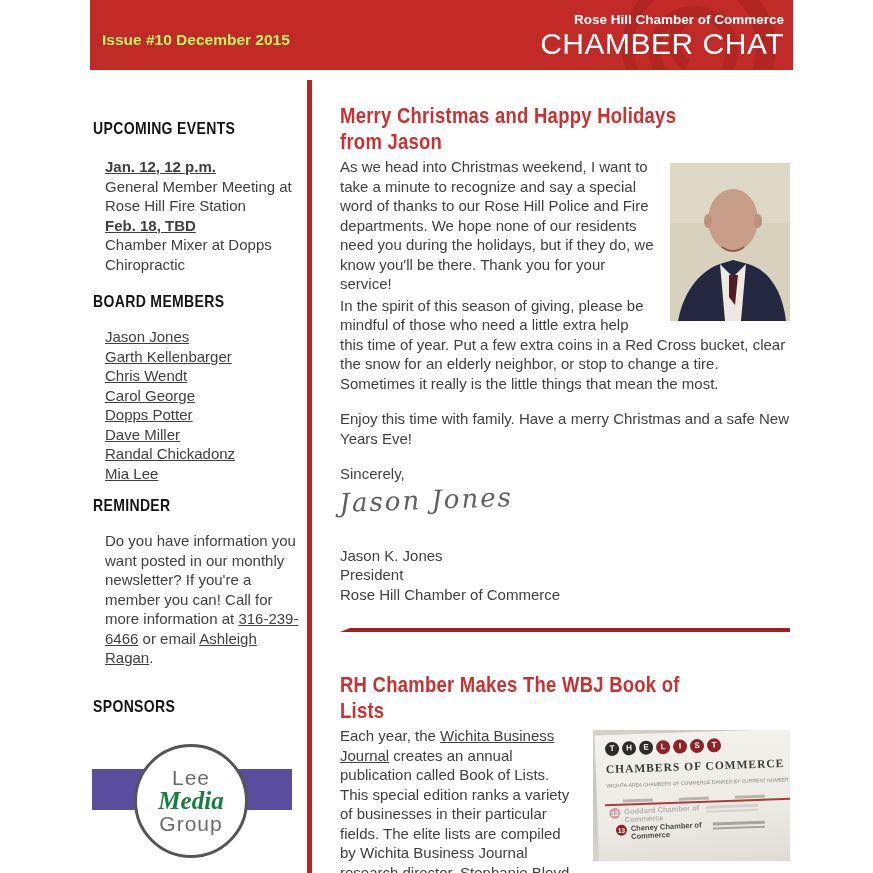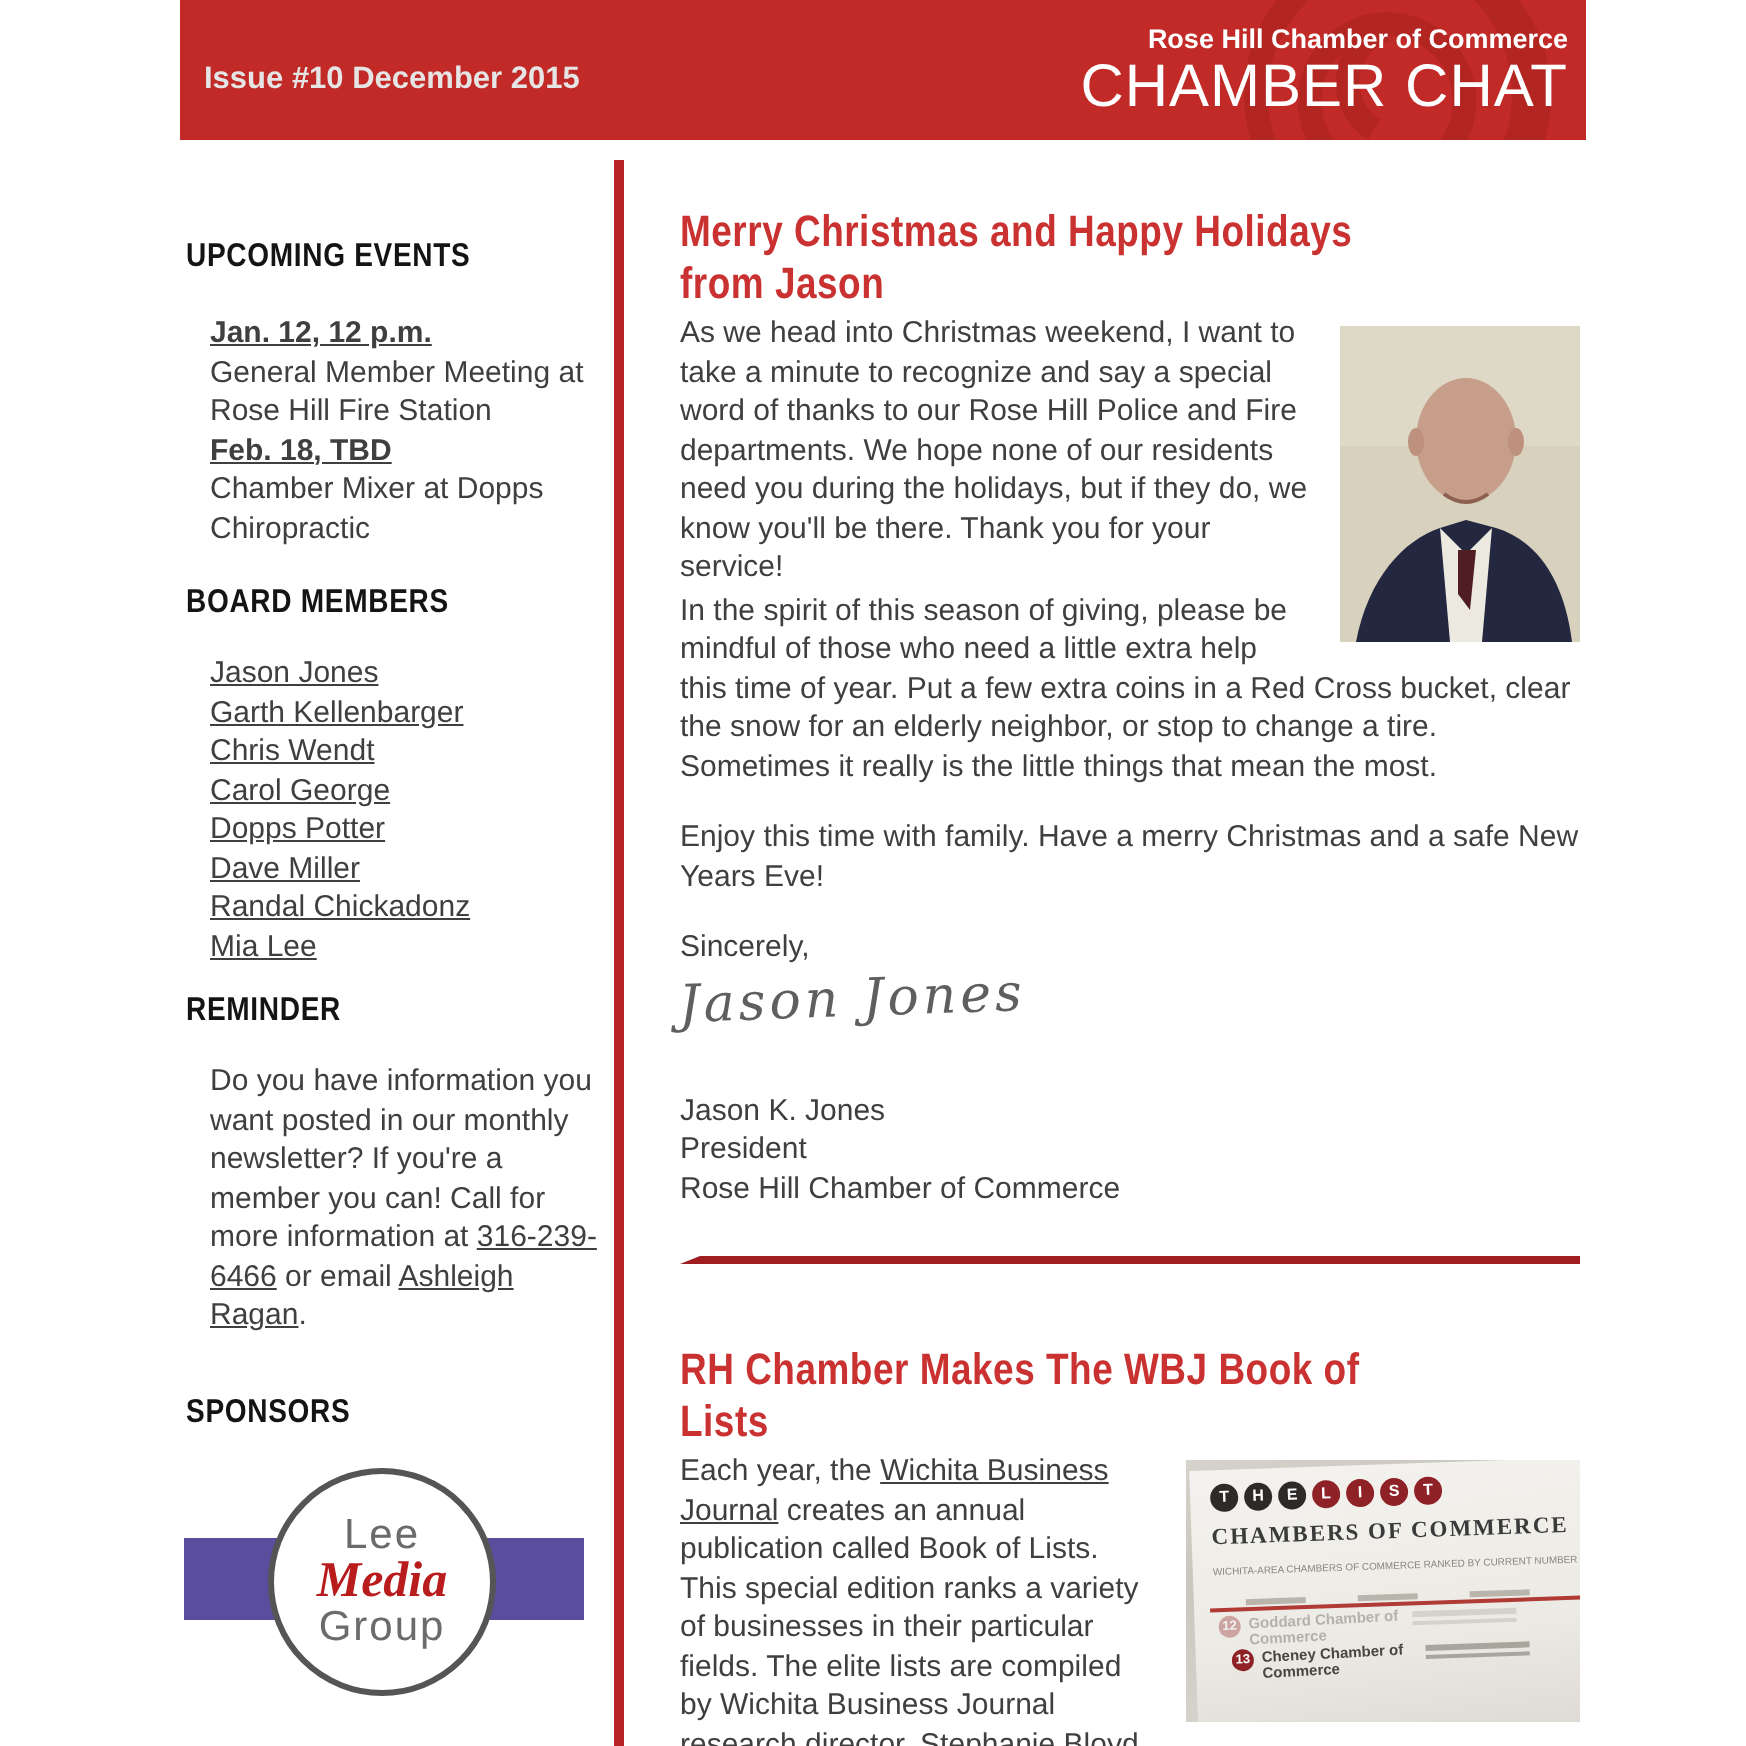--- a/index.html
+++ b/index.html
@@ -4,21 +4,21 @@
 <style>
   * { margin:0; padding:0; box-sizing:border-box; }
   body { background:#fff; font-family:"Liberation Sans", sans-serif; }
   .page { position:relative; width:873px; height:873px; background:#fff; overflow:hidden;
           color:#3f3f3f; font-size:15px; line-height:19.5px; }
 
   
   .masthead { position:absolute; left:90px; top:0; width:703px; height:70px;
               background:#c12a27; overflow:hidden; }
   .rose { position:absolute; right:-8px; top:-60px; width:215px; height:215px; opacity:.55; }
-  .issue { position:absolute; left:12px; top:30px; color:#e5e5e5; font-weight:700; font-size:15.5px;text-align:right; }
+  .issue { position:absolute; left:12px; top:30px; color:#bef264; font-weight:700; font-size:15.5px;text-align:right; }
   .brand { position:absolute; right:9px; top:12px; text-align:right; color:#fff; }
   .brand .org { font-weight:700; font-size:13.5px; line-height:16px; }
   .brand .title { font-size:30px; line-height:32px; letter-spacing:.5px; font-weight:400; }
 
   
   .vline { position:absolute; left:307px; top:80px; width:5px; height:793px; background:#b82327; }
 
   
   .sidebar { position:absolute; left:93px; top:112px; width:212px; }
   .side-h { font-size:16.5px; line-height:17px; font-weight:700; color:#141414;
@@ -30,26 +30,26 @@
   .side-list { margin-top:20px; padding-left:12px; }
   .side-list.members { margin-top:17px; }
   .side-list.reminder-txt { margin-top:17px; width:208px; }
   .evt-date { font-weight:700; color:#1c1c1c; text-decoration:underline; }
   a.plain, .linkish { color:inherit; text-decoration:underline; cursor:pointer; }
   .member { display:block; color:#3f3f3f; }
 
   
   .logo { position:relative; margin-top:2px; height:137px; }
   .logo-band { position:absolute; left:-1px; top:52px; width:200px; height:41px; background:#5a4d9e; }
-  .logo-circle { position:absolute; left:41px; top:17px; width:114px; height:114px;
+  .logo-circle { position:absolute; left:41px; top:27px; width:114px; height:114px;
                  background:#fff; border:3px solid #555; border-radius:50%;
                  display:flex; flex-direction:column; align-items:center; justify-content:center; }
   .logo-lee, .logo-group { font-size:21px; line-height:21px; color:#6b6b6b; letter-spacing:1px; }
   .logo-media { font-family:"Liberation Serif", serif; font-style:italic; font-weight:700;
-                font-size:25px; line-height:25px; color:#b91c1c; }
+                font-size:25px; line-height:25px; color:#15803d; }
 
   
   .main { position:absolute; left:340px; top:95px; width:450px; }
   .red-h { font-size:22px; line-height:26px; font-weight:700; color:#c93231;
            letter-spacing:.3px; transform:scaleX(.84); transform-origin:left center; }
   .red-h.first { padding-top:8px; }
   .red-h.second { margin-top:40px; }
   .main p { margin-top:2px; }
   .main p.p3, .main p.closing { margin-top:16px; }
 

